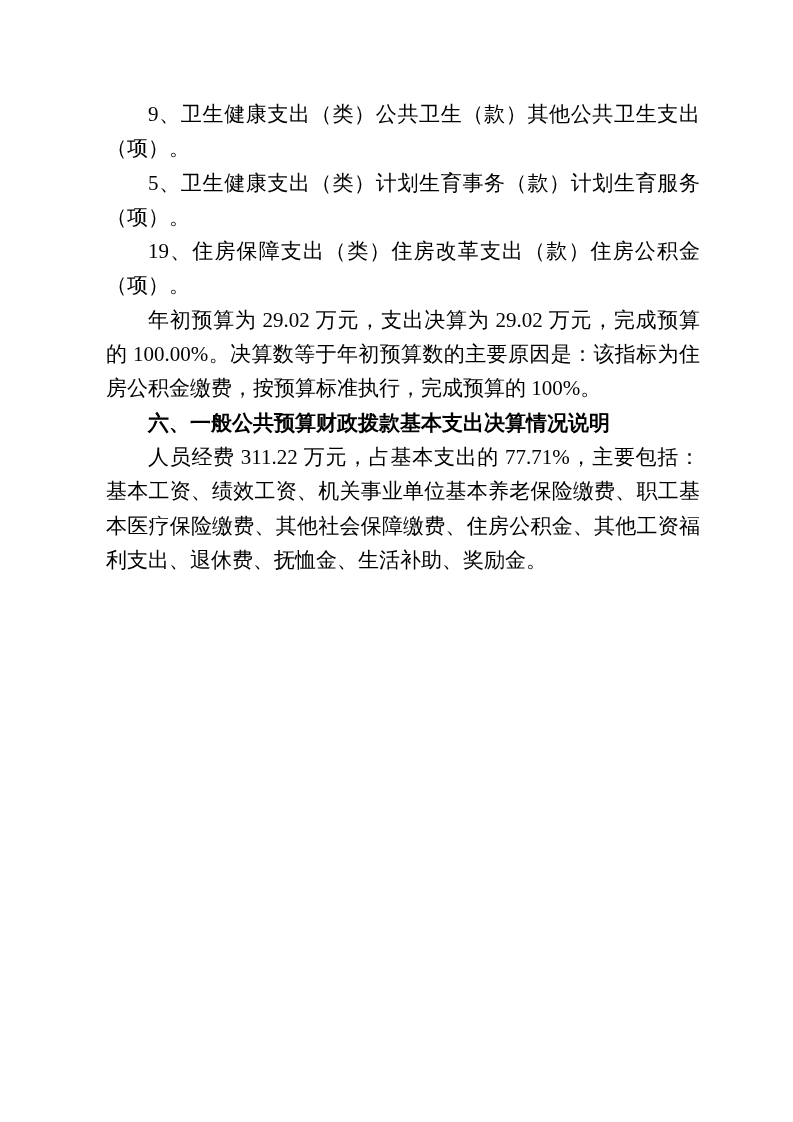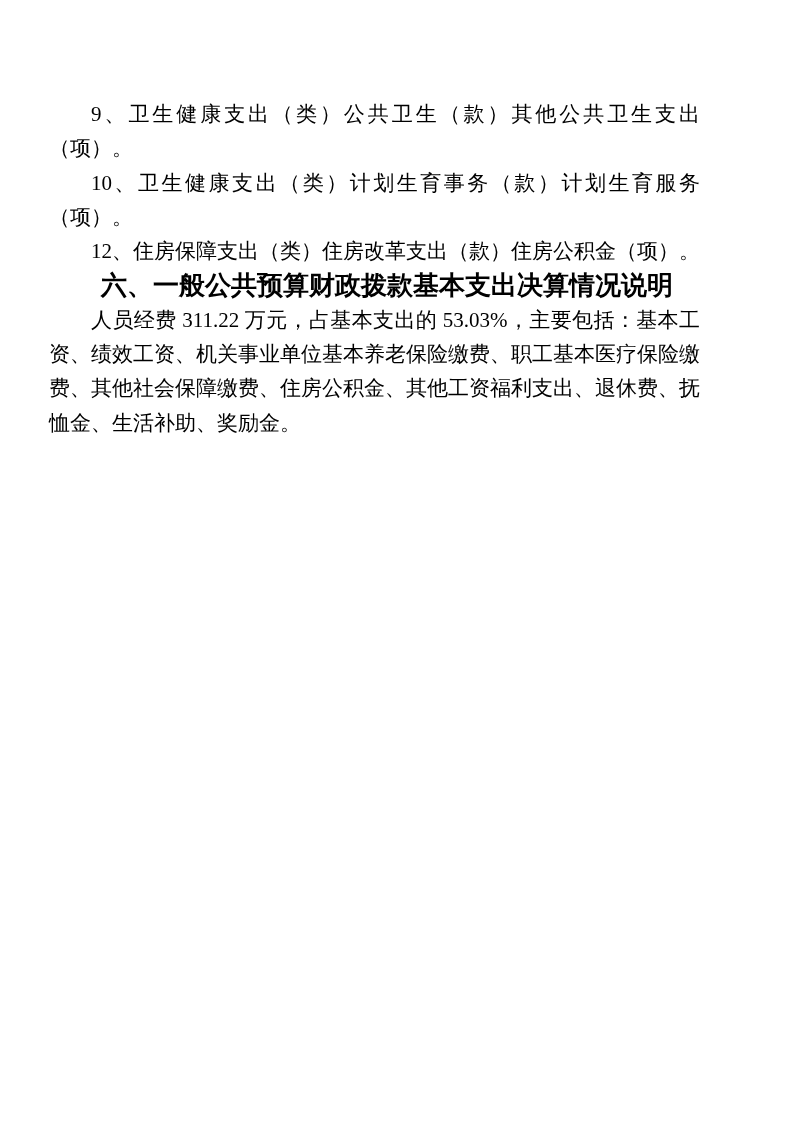--- a/index.html
+++ b/index.html
@@ -6,46 +6,47 @@
     margin: 0;
     padding: 0;
     background: #ffffff;
   }
   .page {
     position: relative;
     width: 793px;
     height: 1040px;
     background: #ffffff;
     box-sizing: border-box;
-    padding: 97px 93px 0 49px;
+    padding: 97px 93px 0 106px;
     overflow: hidden;
     color: #000000;
     font-family: "Liberation Serif", "DejaVu Serif", serif;
     font-size: 21px;
   }
   .para {
     margin: 0;
     text-indent: 2em;
     text-align: justify;
     line-height: 34.3px;
     word-break: break-all;
     font-weight: 400;
   }
   .heading {
     margin: 0;
     text-indent: 2em;
     text-align: left;
     line-height: 34.3px;
-    font-size: 26px;
+    font-size: 21px;
     font-weight: 700;
     font-family: "Liberation Sans", "DejaVu Sans", sans-serif;
   }
 </style>
 </head>
 <body>
 
 <div class="page">
   <p class="para">9、卫生健康支出（类）公共卫生（款）其他公共卫生支出（项）。</p>
-  <p class="para">10、卫生健康支出（类）计划生育事务（款）计划生育服务（项）。</p>
-  <p class="para">12、住房保障支出（类）住房改革支出（款）住房公积金（项）。</p>
+  <p class="para">5、卫生健康支出（类）计划生育事务（款）计划生育服务（项）。</p>
+  <p class="para">19、住房保障支出（类）住房改革支出（款）住房公积金（项）。</p>
+  <p class="para">年初预算为 29.02 万元，支出决算为 29.02 万元，完成预算的 100.00%。决算数等于年初预算数的主要原因是：该指标为住房公积金缴费，按预算标准执行，完成预算的 100%。</p>
   <h2 class="heading">六、一般公共预算财政拨款基本支出决算情况说明</h2>
-  <p class="para">人员经费 311.22 万元，占基本支出的 53.03%，主要包括：基本工资、绩效工资、机关事业单位基本养老保险缴费、职工基本医疗保险缴费、其他社会保障缴费、住房公积金、其他工资福利支出、退休费、抚恤金、生活补助、奖励金。</p>
+  <p class="para">人员经费 311.22 万元，占基本支出的 77.71%，主要包括：基本工资、绩效工资、机关事业单位基本养老保险缴费、职工基本医疗保险缴费、其他社会保障缴费、住房公积金、其他工资福利支出、退休费、抚恤金、生活补助、奖励金。</p>
 </div>
 
 </body></html>

